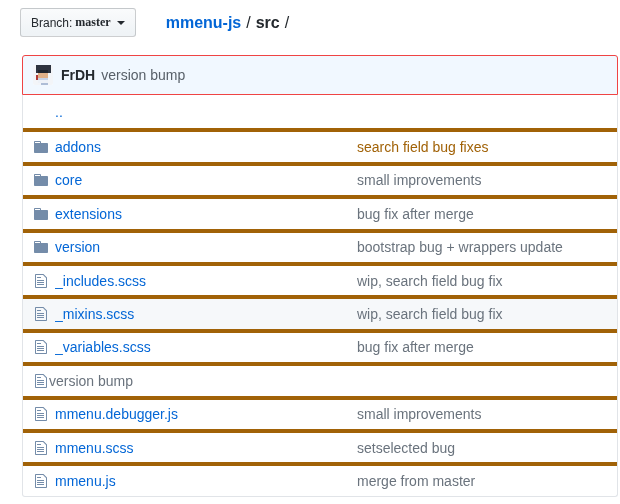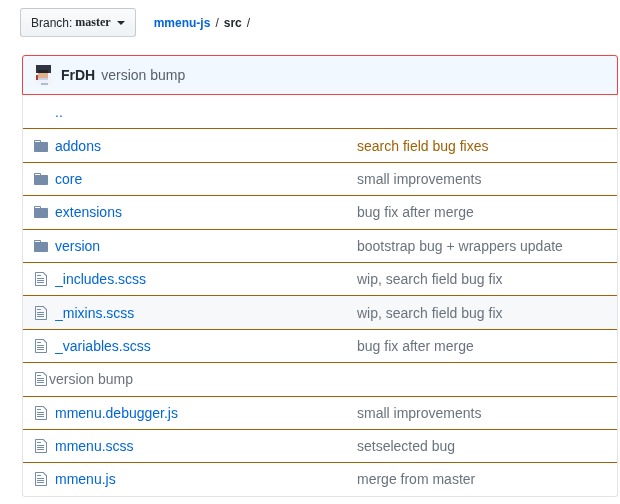--- a/index.html
+++ b/index.html
@@ -24,21 +24,21 @@
     cursor: pointer; white-space: nowrap;
   }
   .branch-btn .bold { font-weight: 700; margin-left: 3px; font-family: Liberation Serif, serif; }
   .caret {
     display: inline-block; margin-left: 6px;
     width: 0; height: 0;
     border: 4px solid transparent;
     border-top-color: #24292e;
     border-bottom-width: 0;
   }
-  .breadcrumb { margin-left: 18px; font-size: 12px; white-space: nowrap; }
+  .breadcrumb { margin-left: 30px; font-size: 16px; white-space: nowrap; }
   .breadcrumb .repo-link { color: #0366d6; font-weight: 700; text-decoration: none; }
   .breadcrumb .sep { color: #24292e; font-weight: 400; margin: 0 5px; }
   .breadcrumb .current { color: #24292e; font-weight: 700; }
 
   
   .box { margin: 18px 0 0 2px; width: 596px; }
   .commit-header {
     height: 40px;
     background: #f1f8ff;
     border: 1px solid #ef4444;
@@ -57,21 +57,21 @@
 
   .files-table {
     border: 1px solid #e1e4e8;
     border-top: 0;
     border-radius: 0 0 3px 3px;
     background: #fff;
   }
   .row {
     display: flex; align-items: center;
     height: 33.4px;
-    border-top: 1px solid #a16207;
+    border-top: 4px solid #a16207;
     font-size: 14px;
   }
   .row:first-child { border-top: 0; }
   .row.hovered { background: #f6f8fa; }
   .cell-icon {
     width: 16px; height: 16px; margin-left: 10px; flex: none;
     display: flex; align-items: center; justify-content: center;
   }
   .cell-icon svg { display: block; fill: #748ca9; }
   .cell-name { margin-left: 6px; width: 302px; overflow: hidden; white-space: nowrap; }

